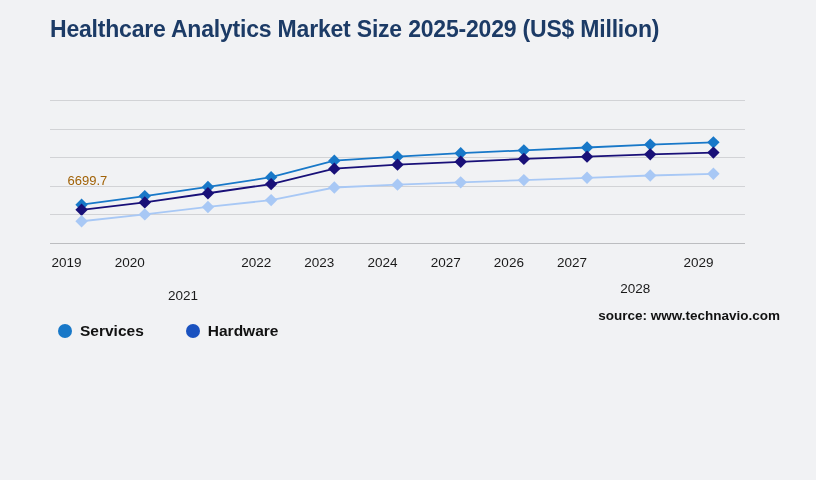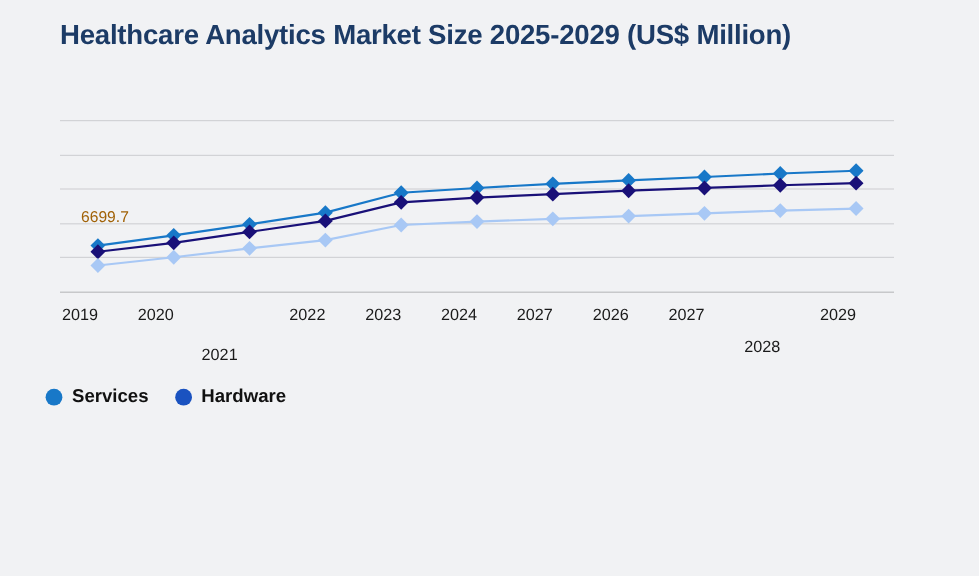--- a/index.html
+++ b/index.html
@@ -89,20 +89,21 @@
     left: 38px;
     top: 322px;
     display: flex;
     align-items: center;
     gap: 22px;
   }
   .legend-item {
     display: flex;
     align-items: center;
     gap: 8px;
+    margin-left: 20px;
   }
   .legend-dot {
     width: 14px;
     height: 14px;
     border-radius: 50%;
     display: block;
   }
   .legend-label {
     font-size: 15.5px;
     font-weight: bold;
@@ -201,14 +202,15 @@
       <div class="legend-item">
         <span class="legend-dot" style="background: rgb(24, 120, 200);"></span>
         <span class="legend-label">Services</span>
       </div>
       <div class="legend-item">
         <span class="legend-dot" style="background: rgb(26, 82, 192);"></span>
         <span class="legend-label">Hardware</span>
       </div>
     </div>
 
+  <div id="source-note">source: www.technavio.com</div>
 
 </div>
 
 </body></html>

